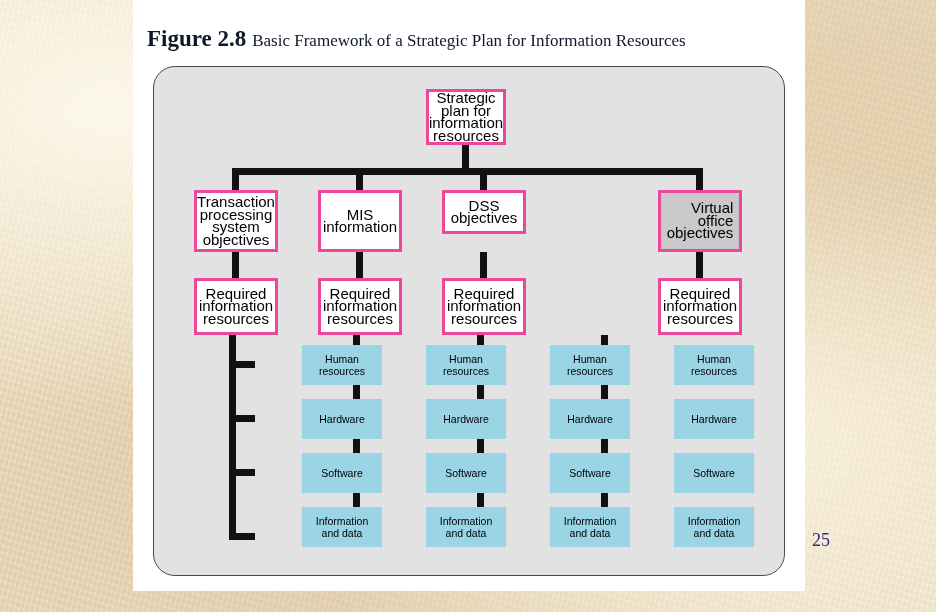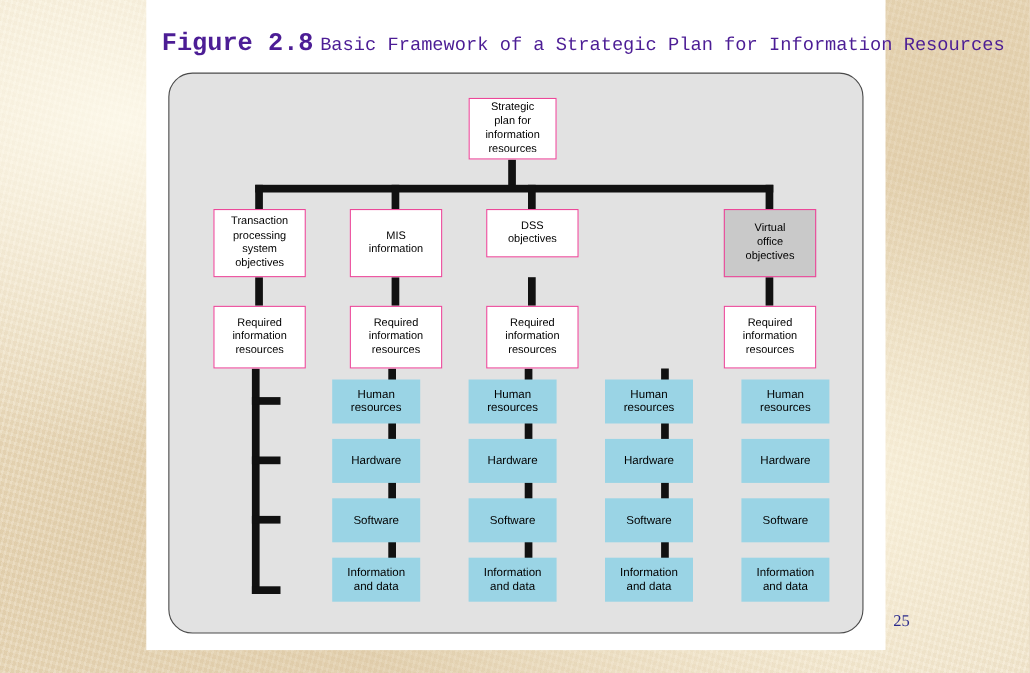--- a/index.html
+++ b/index.html
@@ -36,22 +36,22 @@
     left: 133px; top: 0px;
     width: 672px; height: 591px;
     background: #ffffff;
   }
 
   
   #figure-caption {
     position: absolute;
     left: 14px; top: 26px;
     width: 650px;
-    color: #4c1d95;
-    font-family: Liberation Mono, monospace;
+    color: #0f172a;
+    font-family: Liberation Serif, serif;
     white-space: nowrap;
   }
   #figure-caption .fig-num {
     font-size: 23px;
     font-weight: bold;
     letter-spacing: 0px;
   }
   #figure-caption .fig-title {
     font-size: 17px;
     font-weight: normal;
@@ -66,24 +66,24 @@
     background: #e2e2e2;
     border: 1px solid #4a4a4a;
     border-radius: 22px;
     box-sizing: border-box;
   }
 
   
   .node {
     position: absolute;
     box-sizing: border-box;
-    border: 1px solid #ec4899;
+    border: 3px solid #ec4899;
     background: #ffffff;
     color: #000000;
-    font-size: 10px;
+    font-size: 15px;
     line-height: 12.5px;
     text-align: center;
     display: flex;
     align-items: center;
     justify-content: center;
     padding: 2px 3px;
     z-index: 5;
     white-space: pre-line;
   }
   .node.shaded { background: #c9c9c9; }
@@ -97,23 +97,23 @@
   
   .conn {
     position: absolute;
     background: #111111;
     z-index: 2;
   }
 
   
   #page-number {
     position: absolute;
-    left: 812px; top: 557px;
+    left: 812px; top: 530px;
     font-family: "Liberation Serif", serif;
-    font-size: 15px;
+    font-size: 18px;
     color: #2a2a8c;
   }
 </style>
 </head>
 <body>
 
 <div id="slide-background"></div>
 
 <div id="content-card">
 
@@ -138,21 +138,21 @@
     <div class="conn" style="left:542px; top:101px; width:7px; height:22px;"></div>
 
     <div class="node" style="left:40px; top:123px; width:84px; height:62px;">Transaction
 processing
 system
 objectives</div>
     <div class="node" style="left:164px; top:123px; width:84px; height:62px;">MIS
 information</div>
     <div class="node" style="left:288px; top:123px; width:84px; height:44px;">DSS
 objectives</div>
-    <div class="node shaded" style="left:504px; top:123px; width:84px; height:62px;">Virtual
+    <div class="node shaded" style="left:504px; top:123px; width:84px; height:62px;text-align:right;">Virtual
 office
 objectives</div>
 
     <div class="conn" style="left:78px; top:185px; width:7px; height:26px;"></div>
     <div class="conn" style="left:202px; top:185px; width:7px; height:26px;"></div>
     <div class="conn" style="left:326px; top:185px; width:7px; height:26px;"></div>
     <div class="conn" style="left:542px; top:185px; width:7px; height:26px;"></div>
 
     <div class="node" style="left:40px; top:211px; width:84px; height:57px;">Required
 information

